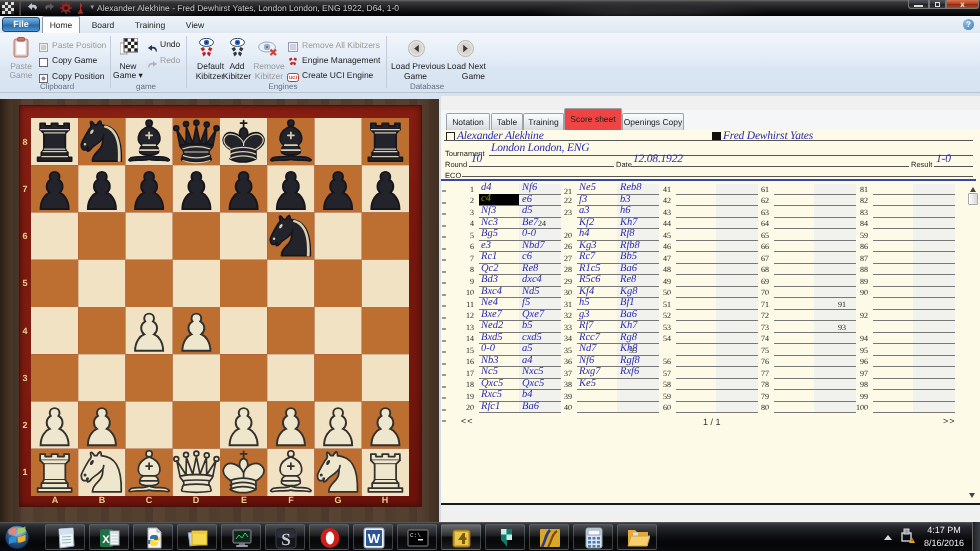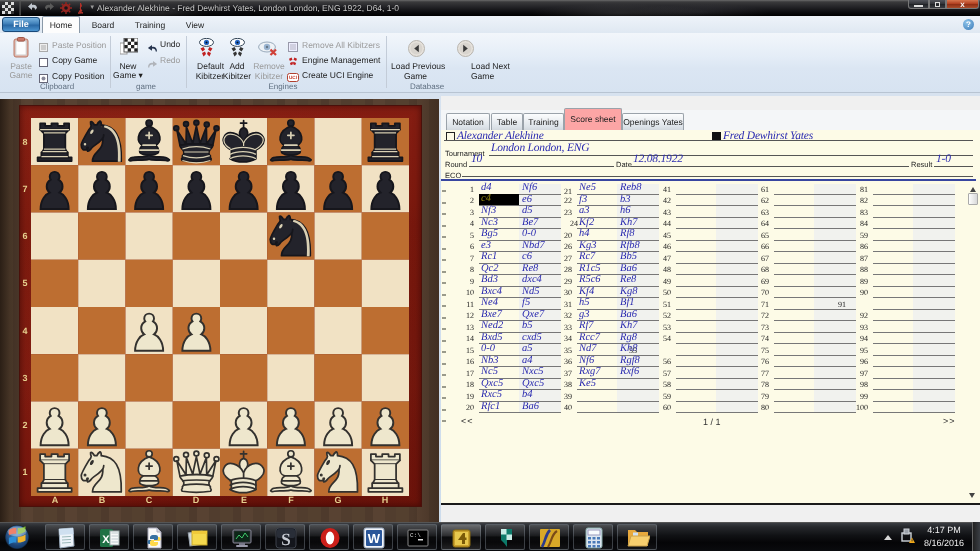--- a/index.html
+++ b/index.html
@@ -25,21 +25,21 @@
 
 #ribbon{left:0;top:33px;width:980px;height:60px;background:linear-gradient(180deg,#f2f6fb 0%,#e4edf7 40%,#dbe6f3 60%,#d7e3f1 100%);border-bottom:1px solid #b8c4d2}
 .rsep{top:36px;height:52px;width:1px;background:#c3ccd8}
 .glabel{top:82px;font-size:8px;color:#5f6f80;text-align:center}
 .btext{font-size:8.5px;color:#1e1e1e;white-space:nowrap}
 .gray{color:#9a9a9a}
 #bluestrip{left:0;top:94px;width:980px;height:6px;background:linear-gradient(180deg,#dce6f2,#cfdcec)}
 
 .coord{font-size:9px;font-weight:bold;color:#e6cf8e;font-family:"Liberation Sans",sans-serif}
 .ntab{top:20px;height:17px;background:linear-gradient(180deg,#fcfdfe,#dde3e9 80%,#d2d8de);border:1px solid #9aa2aa;border-bottom:none;border-radius:2px 2px 0 0;font-size:8.5px;color:#222;text-align:center;line-height:16px;white-space:nowrap}
-.ntab.sel{top:15px;height:22px;background:#fca5a5;line-height:20px;z-index:3}
+.ntab.sel{top:15px;height:22px;background:#ef4444;line-height:20px;z-index:3}
 .hand{font-family:"Liberation Serif",serif;font-style:italic;font-size:11.5px;letter-spacing:-0.2px;color:#2a2ab0;white-space:nowrap}
 .lbl{font-size:7.5px;color:#222;font-family:"Liberation Sans",sans-serif}
 .mn{font-family:"Liberation Serif",serif;font-size:8px;color:#222}
 .mv{font-family:"Liberation Serif",serif;font-style:italic;font-size:10.5px;color:#2a2ab0;white-space:nowrap}
 </style></head><body>
 <div class="abs" id="titlebar"></div>
 <div class="abs" id="qat">
  <svg width="12" height="12">
       <rect x="0" y="0" width="12" height="12" fill="#ddd"></rect>
       <g fill="#333">
@@ -188,21 +188,21 @@
       <circle cx="8.5" cy="8.5" r="8" fill="#e6e2dc" stroke="#b8b4ae"></circle>
       <circle cx="8.5" cy="8.5" r="6" fill="#d8d4ce"></circle>
       <path d="M10.8 4.8 L6.2 8.5 L10.8 12.2 Z" fill="#3a3a3a"></path>
     </svg></div>
 <div class="abs btext" style="left:391px;top:62px;width:49px;text-align:center;line-height:9.5px">Load Previous<br>Game</div>
 <div class="abs" style="left:457px;top:40px"><svg width="17" height="17">
       <circle cx="8.5" cy="8.5" r="8" fill="#e6e2dc" stroke="#b8b4ae"></circle>
       <circle cx="8.5" cy="8.5" r="6" fill="#d8d4ce"></circle>
       <path d="M6.2 4.8 L10.8 8.5 L6.2 12.2 Z" fill="#3a3a3a"></path>
     </svg></div>
-<div class="abs btext" style="left:471px;top:62px;width:38px;text-align:left;line-height:9.5px">Load Next<br>Game</div>
+<div class="abs btext" style="left:447px;top:62px;width:38px;text-align:right;line-height:9.5px">Load Next<br>Game</div>
 <div class="abs glabel" style="left:394px;width:66px">Database</div>
 
 <div class="abs" style="left:0;top:93px;width:441px;height:429px;background:linear-gradient(180deg,#d7e2ef,#cddcec)">
 <div class="abs" style="left:0;top:6px;width:439px;height:423px;background:
  linear-gradient(90deg,rgba(15,8,4,.6) 0,rgba(15,8,4,.2) 10px,rgba(0,0,0,0) 26px),
  linear-gradient(90deg,rgba(0,0,0,0) 412px,rgba(25,12,6,.28) 439px),
  repeating-linear-gradient(90deg,#54402f 0 13px,#4e3a2c 13px 21px,#584232 21px 33px,#513d2e 33px 44px)"></div>
 <div class="abs" style="left:19px;top:12px;width:403px;height:402px;background:
  radial-gradient(ellipse at 30% 20%,rgba(170,60,35,.16),rgba(0,0,0,0) 60%),
  radial-gradient(ellipse at 75% 80%,rgba(60,5,0,.3),rgba(0,0,0,0) 55%),
@@ -420,21 +420,21 @@
 </div>
 <div class="abs" style="left:441px;top:93px;width:539px;height:429px;background:#f0f0f0">
     <div class="abs" style="left:0;top:0;width:539px;height:3px;background:#d7e2ef"></div>
 
 
  <div class="abs" style="left:0;top:17px;width:539px;height:20px;background:#f4f6f8"></div>
  <div class="abs ntab" style="left:5px;width:44px">Notation</div>
  <div class="abs ntab" style="left:50px;width:32px">Table</div>
  <div class="abs ntab" style="left:82px;width:41px">Training</div>
  <div class="abs ntab sel" style="left:123px;width:58px">Score sheet</div>
- <div class="abs ntab" style="left:181px;width:62px">Openings Yates</div>
+ <div class="abs ntab" style="left:181px;width:62px">Openings Copy</div>
 
  <div class="abs" style="left:0;top:37px;width:539px;height:373px;background:#fdfbe7;overflow:hidden" id="sheet">
 
    <div class="abs" style="left:5px;top:2px;width:9px;height:9px;border:1px solid #222;background:#fdfbe7"></div>
    <div class="abs hand" style="left:16px;top:0px">Alexander Alekhine</div>
    <div class="abs" style="left:3px;top:10px;width:267px;border-bottom:1px solid #555"></div>
    <div class="abs" style="left:271px;top:2px;width:9px;height:9px;background:#111"></div>
    <div class="abs hand" style="left:282px;top:0px">Fred Dewhirst Yates</div>
    <div class="abs" style="left:270px;top:10px;width:262px;border-bottom:1px solid #555"></div>
    <div class="abs lbl" style="left:4px;top:19px">Tournament</div>
@@ -565,21 +565,21 @@
 <div class="abs mv" style="left:138px;top:52.0px">Ne5</div>
 <div class="abs mv" style="left:179px;top:52.0px">Reb8</div>
 <div class="abs mn" style="left:101px;top:66.0px;width:30px;text-align:right">22</div>
 <div class="abs" style="left:136px;top:75.0px;width:82px;border-bottom:1px solid #777"></div>
 <div class="abs mv" style="left:138px;top:63.5px">f3</div>
 <div class="abs mv" style="left:179px;top:63.5px">b3</div>
 <div class="abs mn" style="left:101px;top:77.5px;width:30px;text-align:right">23</div>
 <div class="abs" style="left:136px;top:86.5px;width:82px;border-bottom:1px solid #777"></div>
 <div class="abs mv" style="left:138px;top:75.0px">a3</div>
 <div class="abs mv" style="left:179px;top:75.0px">h6</div>
-<div class="abs mn" style="left:118px;top:89.0px;width:30px;text-align:center">24</div>
+<div class="abs mn" style="left:97px;top:89.0px;width:30px;text-align:left">24</div>
 <div class="abs" style="left:136px;top:98.0px;width:82px;border-bottom:1px solid #777"></div>
 <div class="abs mv" style="left:138px;top:86.5px">Kf2</div>
 <div class="abs mv" style="left:179px;top:86.5px">Kh7</div>
 <div class="abs mn" style="left:101px;top:100.5px;width:30px;text-align:right">20</div>
 <div class="abs" style="left:136px;top:109.5px;width:82px;border-bottom:1px solid #777"></div>
 <div class="abs mv" style="left:138px;top:98.0px">h4</div>
 <div class="abs mv" style="left:179px;top:98.0px">Rf8</div>
 <div class="abs mn" style="left:101px;top:112.0px;width:30px;text-align:right">26</div>
 <div class="abs" style="left:136px;top:121.0px;width:82px;border-bottom:1px solid #777"></div>
 <div class="abs mv" style="left:138px;top:109.5px">Kg3</div>
@@ -732,21 +732,21 @@
 <div class="abs mn" style="left:397px;top:135.0px;width:30px;text-align:right">88</div>
 <div class="abs" style="left:432px;top:144.0px;width:82px;border-bottom:1px solid #777"></div>
 <div class="abs mn" style="left:397px;top:146.5px;width:30px;text-align:right">89</div>
 <div class="abs" style="left:432px;top:155.5px;width:82px;border-bottom:1px solid #777"></div>
 <div class="abs mn" style="left:397px;top:158.0px;width:30px;text-align:right">90</div>
 <div class="abs" style="left:432px;top:167.0px;width:82px;border-bottom:1px solid #777"></div>
 <div class="abs mn" style="left:397px;top:169.5px;width:30px;text-align:left">91</div>
 <div class="abs" style="left:432px;top:178.5px;width:82px;border-bottom:1px solid #777"></div>
 <div class="abs mn" style="left:397px;top:181.0px;width:30px;text-align:right">92</div>
 <div class="abs" style="left:432px;top:190.0px;width:82px;border-bottom:1px solid #777"></div>
-<div class="abs mn" style="left:397px;top:192.5px;width:30px;text-align:right">93</div>
+<div class="abs mn" style="left:397px;top:192.5px;width:30px;text-align:left">93</div>
 <div class="abs" style="left:432px;top:201.5px;width:82px;border-bottom:1px solid #777"></div>
 <div class="abs mn" style="left:397px;top:204.0px;width:30px;text-align:right">94</div>
 <div class="abs" style="left:432px;top:213.0px;width:82px;border-bottom:1px solid #777"></div>
 <div class="abs mn" style="left:397px;top:215.5px;width:30px;text-align:right">95</div>
 <div class="abs" style="left:432px;top:224.5px;width:82px;border-bottom:1px solid #777"></div>
 <div class="abs mn" style="left:397px;top:227.0px;width:30px;text-align:right">96</div>
 <div class="abs" style="left:432px;top:236.0px;width:82px;border-bottom:1px solid #777"></div>
 <div class="abs mn" style="left:397px;top:238.5px;width:30px;text-align:right">97</div>
 <div class="abs" style="left:432px;top:247.5px;width:82px;border-bottom:1px solid #777"></div>
 <div class="abs mn" style="left:397px;top:250.0px;width:30px;text-align:right">98</div>

